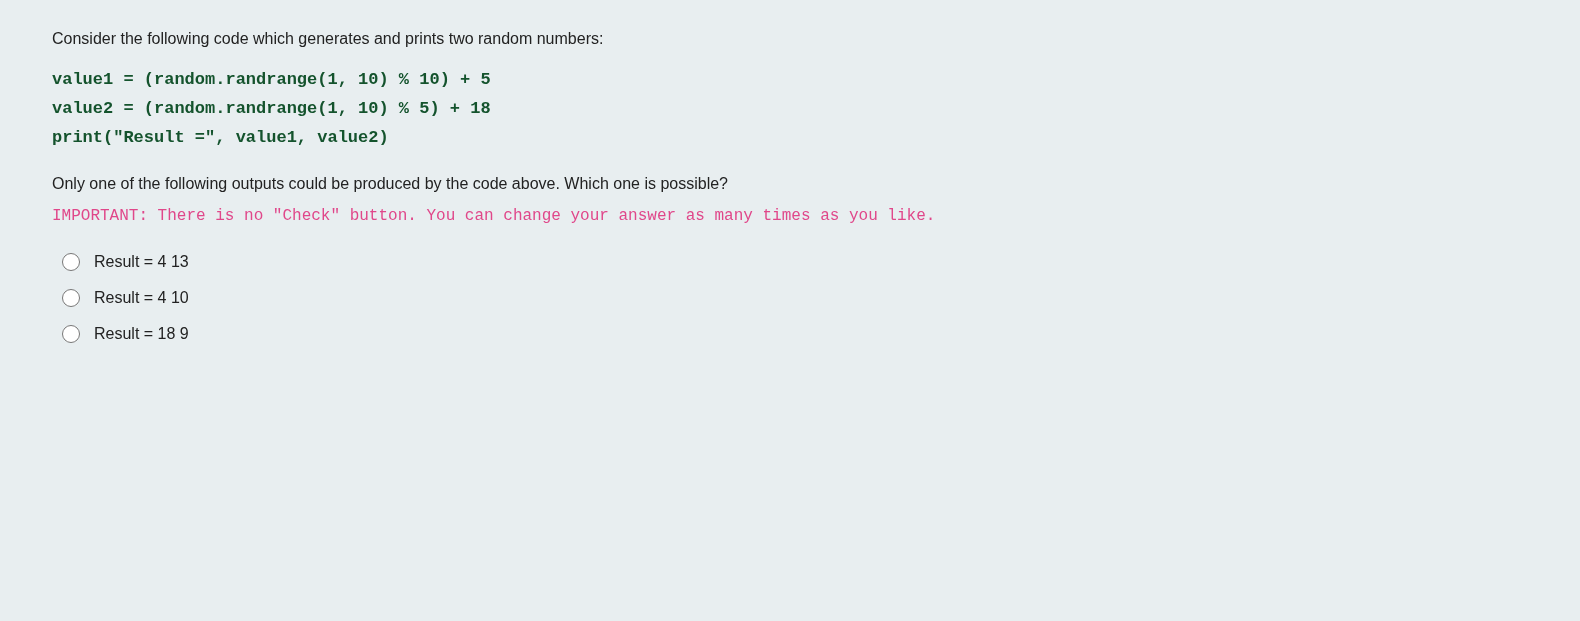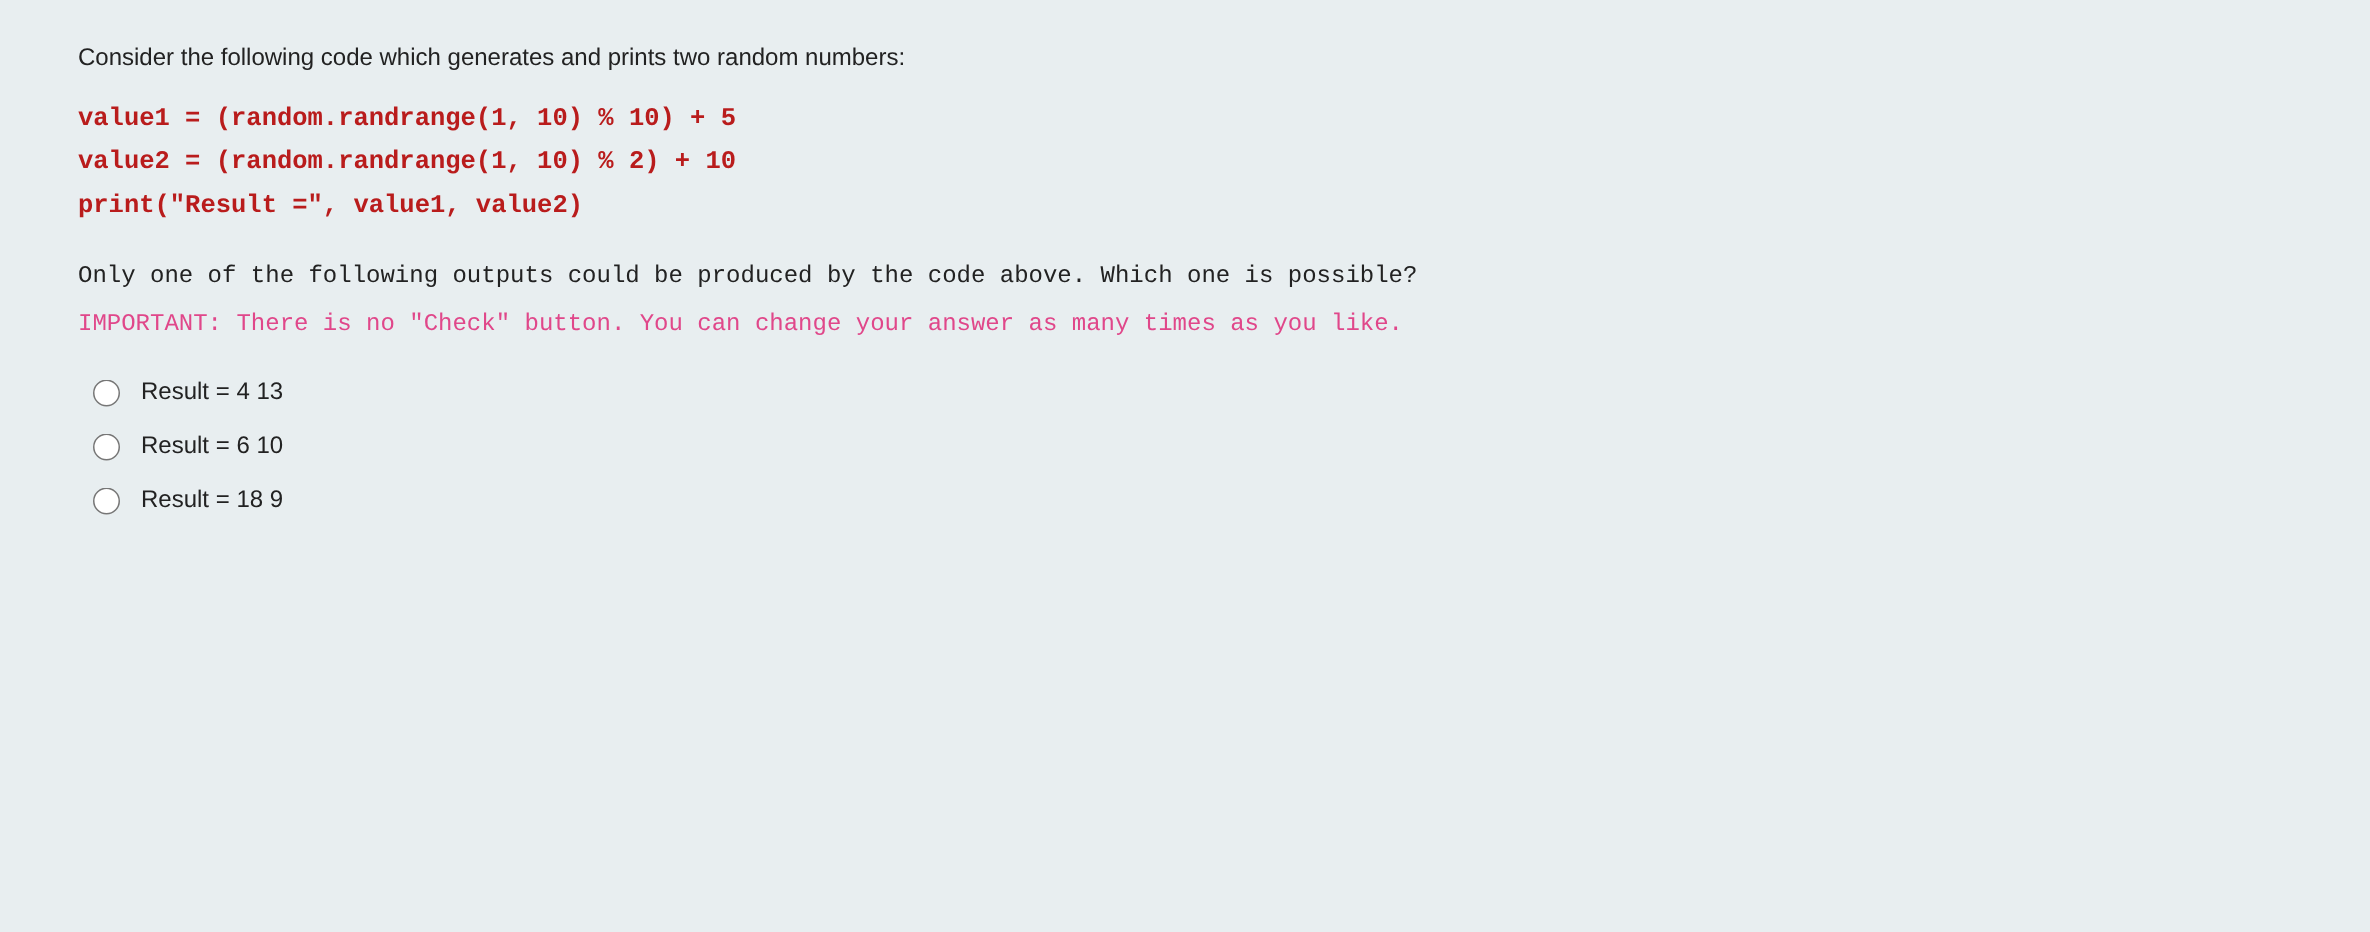--- a/index.html
+++ b/index.html
@@ -26,30 +26,29 @@
     .intro-text {
       font-size: 16px;
       margin-bottom: 18px;
       color: #222;
     }
 
     .code-block {
       font-family: 'Courier New', Courier, monospace;
       font-size: 17px;
       font-weight: bold;
-      color: #b91c1c;
+      color: #14532d;
       margin-bottom: 22px;
       line-height: 1.7;
     }
 
     .question-text {
       font-size: 16px;
       margin-bottom: 14px;
       color: #222;
-      font-family: Liberation Mono, monospace;
     }
 
     .important-text {
       font-family: 'Courier New', Courier, monospace;
       color: #e0478a;
       font-size: 16px;
       margin-bottom: 28px;
     }
 
     .options-list {
@@ -81,36 +80,36 @@
   </style>
 </head>
 <body>
 
 <div class="question-container">
 
   <p class="intro-text">Consider the following code which generates and prints two random numbers:</p>
 
   <div class="code-block">
     <div>value1 = (random.randrange(1, 10) % 10) + 5</div>
-    <div>value2 = (random.randrange(1, 10) % 2) + 10</div>
+    <div>value2 = (random.randrange(1, 10) % 5) + 18</div>
     <div>print("Result =", value1, value2)</div>
   </div>
 
   <p class="question-text">Only one of the following outputs could be produced by the code above. Which one is possible?</p>
 
   <p class="important-text">IMPORTANT: There is no "Check" button. You can change your answer as many times as you like.</p>
 
   <ul class="options-list">
   <li class="option-item">
         <input type="radio" name="answer" id="opt1" style="">
         <label for="opt1" class="option-label">Result = 4 13</label>
       </li>
       <li class="option-item">
         <input type="radio" name="answer" id="opt4" style="">
-        <label for="opt4" class="option-label">Result = 6 10</label>
+        <label for="opt4" class="option-label">Result = 4 10</label>
       </li>
       <li class="option-item">
         <input type="radio" name="answer" id="opt5" style="">
         <label for="opt5" class="option-label">Result = 18 9</label>
       </li>
     </ul>
 
 </div>
 
 </body></html>

